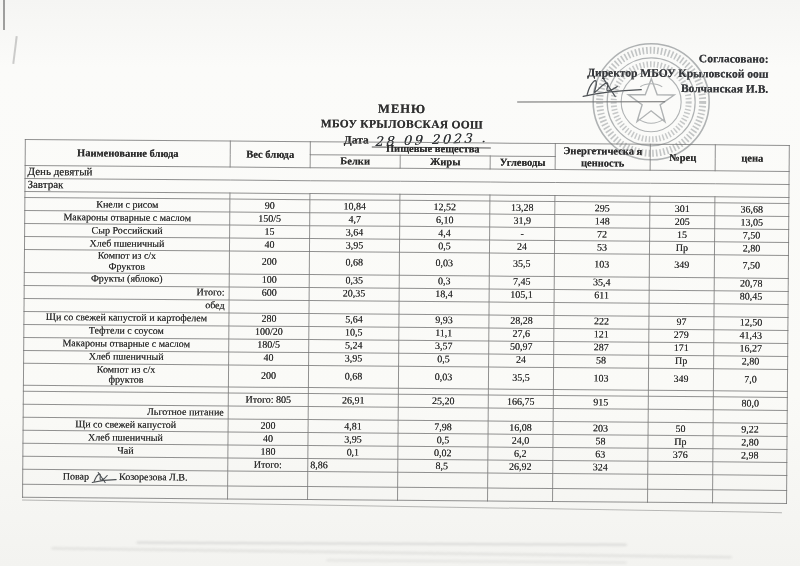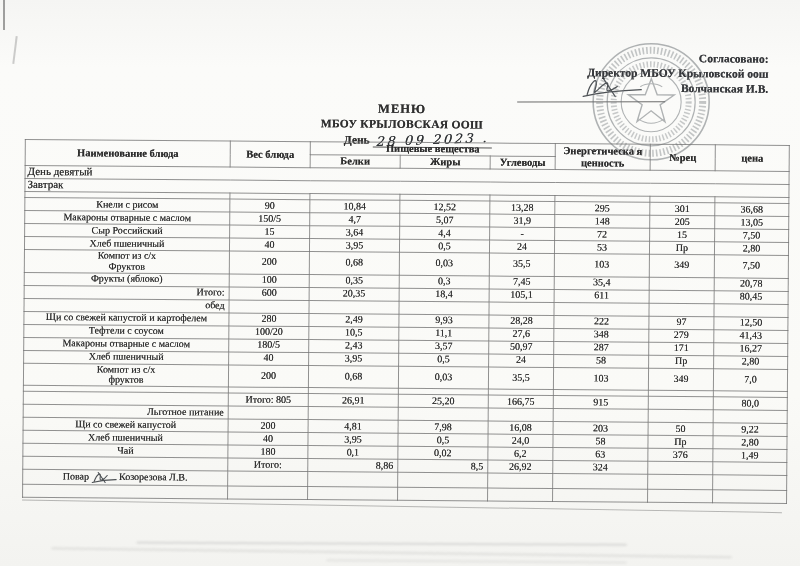--- a/index.html
+++ b/index.html
@@ -83,21 +83,21 @@
         <path d="M63 40 L69 56 L86 56 L72 66 L77 83 L63 72 L49 83 L54 66 L40 56 L57 56 Z" stroke-width="1.4"></path>
         <path d="M52 48 C58 44, 68 44, 74 48" stroke-width="1"></path>
         <path d="M50 80 C58 86, 68 86, 76 80" stroke-width="1"></path>
       </g>
     </svg>
 
     <div class="title-block">
       <div class="title-line1">МЕНЮ</div>
       <div class="title-line2">МБОУ КРЫЛОВСКАЯ ООШ</div>
       <div class="date-row">
-        <span>День</span><span class="date-underline"><span class="handwritten">28 09 2023 .</span></span>
+        <span>Дата</span><span class="date-underline"><span class="handwritten">28 09 2023 .</span></span>
       </div>
     </div>
 
     <table class="menu">
       <colgroup>
           <col style="width: 205px;">
           <col style="width: 80px;">
           <col style="width: 90px;">
           <col style="width: 90px;">
           <col style="width: 65px;">
@@ -144,21 +144,21 @@
             <td>12,52</td>
             <td>13,28</td>
             <td>295</td>
             <td>301</td>
             <td>36,68</td>
           </tr>
           <tr>
             <td>Макароны отварные с маслом</td>
             <td>150/5</td>
             <td>4,7</td>
-            <td>5,07</td>
+            <td>6,10</td>
             <td>31,9</td>
             <td>148</td>
             <td>205</td>
             <td>13,05</td>
           </tr>
           <tr>
             <td>Сыр Российский</td>
             <td>15</td>
             <td>3,64</td>
             <td>4,4</td>
@@ -214,41 +214,41 @@
             <td></td>
             <td></td>
             <td></td>
             <td></td>
             <td></td>
             <td></td>
           </tr>
           <tr>
             <td>Щи со свежей капустой и картофелем</td>
             <td>280</td>
-            <td>2,49</td>
+            <td>5,64</td>
             <td>9,93</td>
             <td>28,28</td>
             <td>222</td>
             <td>97</td>
             <td>12,50</td>
           </tr>
           <tr>
             <td>Тефтели с соусом</td>
             <td>100/20</td>
             <td>10,5</td>
             <td>11,1</td>
             <td>27,6</td>
-            <td>348</td>
+            <td>121</td>
             <td>279</td>
             <td>41,43</td>
           </tr>
           <tr>
             <td>Макароны отварные с маслом</td>
             <td>180/5</td>
-            <td>2,43</td>
+            <td>5,24</td>
             <td>3,57</td>
             <td>50,97</td>
             <td>287</td>
             <td>171</td>
             <td>16,27</td>
           </tr>
           <tr>
             <td>Хлеб пшеничный</td>
             <td>40</td>
             <td>3,95</td>
@@ -320,27 +320,27 @@
             <td>2,80</td>
           </tr>
           <tr>
             <td>Чай</td>
             <td>180</td>
             <td>0,1</td>
             <td>0,02</td>
             <td>6,2</td>
             <td>63</td>
             <td>376</td>
-            <td>1,49</td>
+            <td>2,98</td>
           </tr>
           <tr>
             <td></td>
             <td>Итого:</td>
-            <td style="text-align: right; padding-right: 4px;">8,86</td>
-            <td style="text-align: right; padding-right: 4px;">8,5</td>
+            <td style="text-align: left; padding-right: 4px;">8,86</td>
+            <td style="padding-right: 4px;">8,5</td>
             <td>26,92</td>
             <td>324</td>
             <td></td>
             <td></td>
           </tr>
           <tr>
             <td class="cook-cell"><span>Повар</span><svg width="26" height="14" viewBox="0 0 26 14">
                 <g fill="none" stroke="#2e3338" stroke-width="1.1" stroke-linecap="round" opacity="0.85">
                   <path d="M3 11 C6 3, 10 1, 9 7 C8 12, 13 9, 16 5"></path>
                   <path d="M7 2 L14 12"></path>

